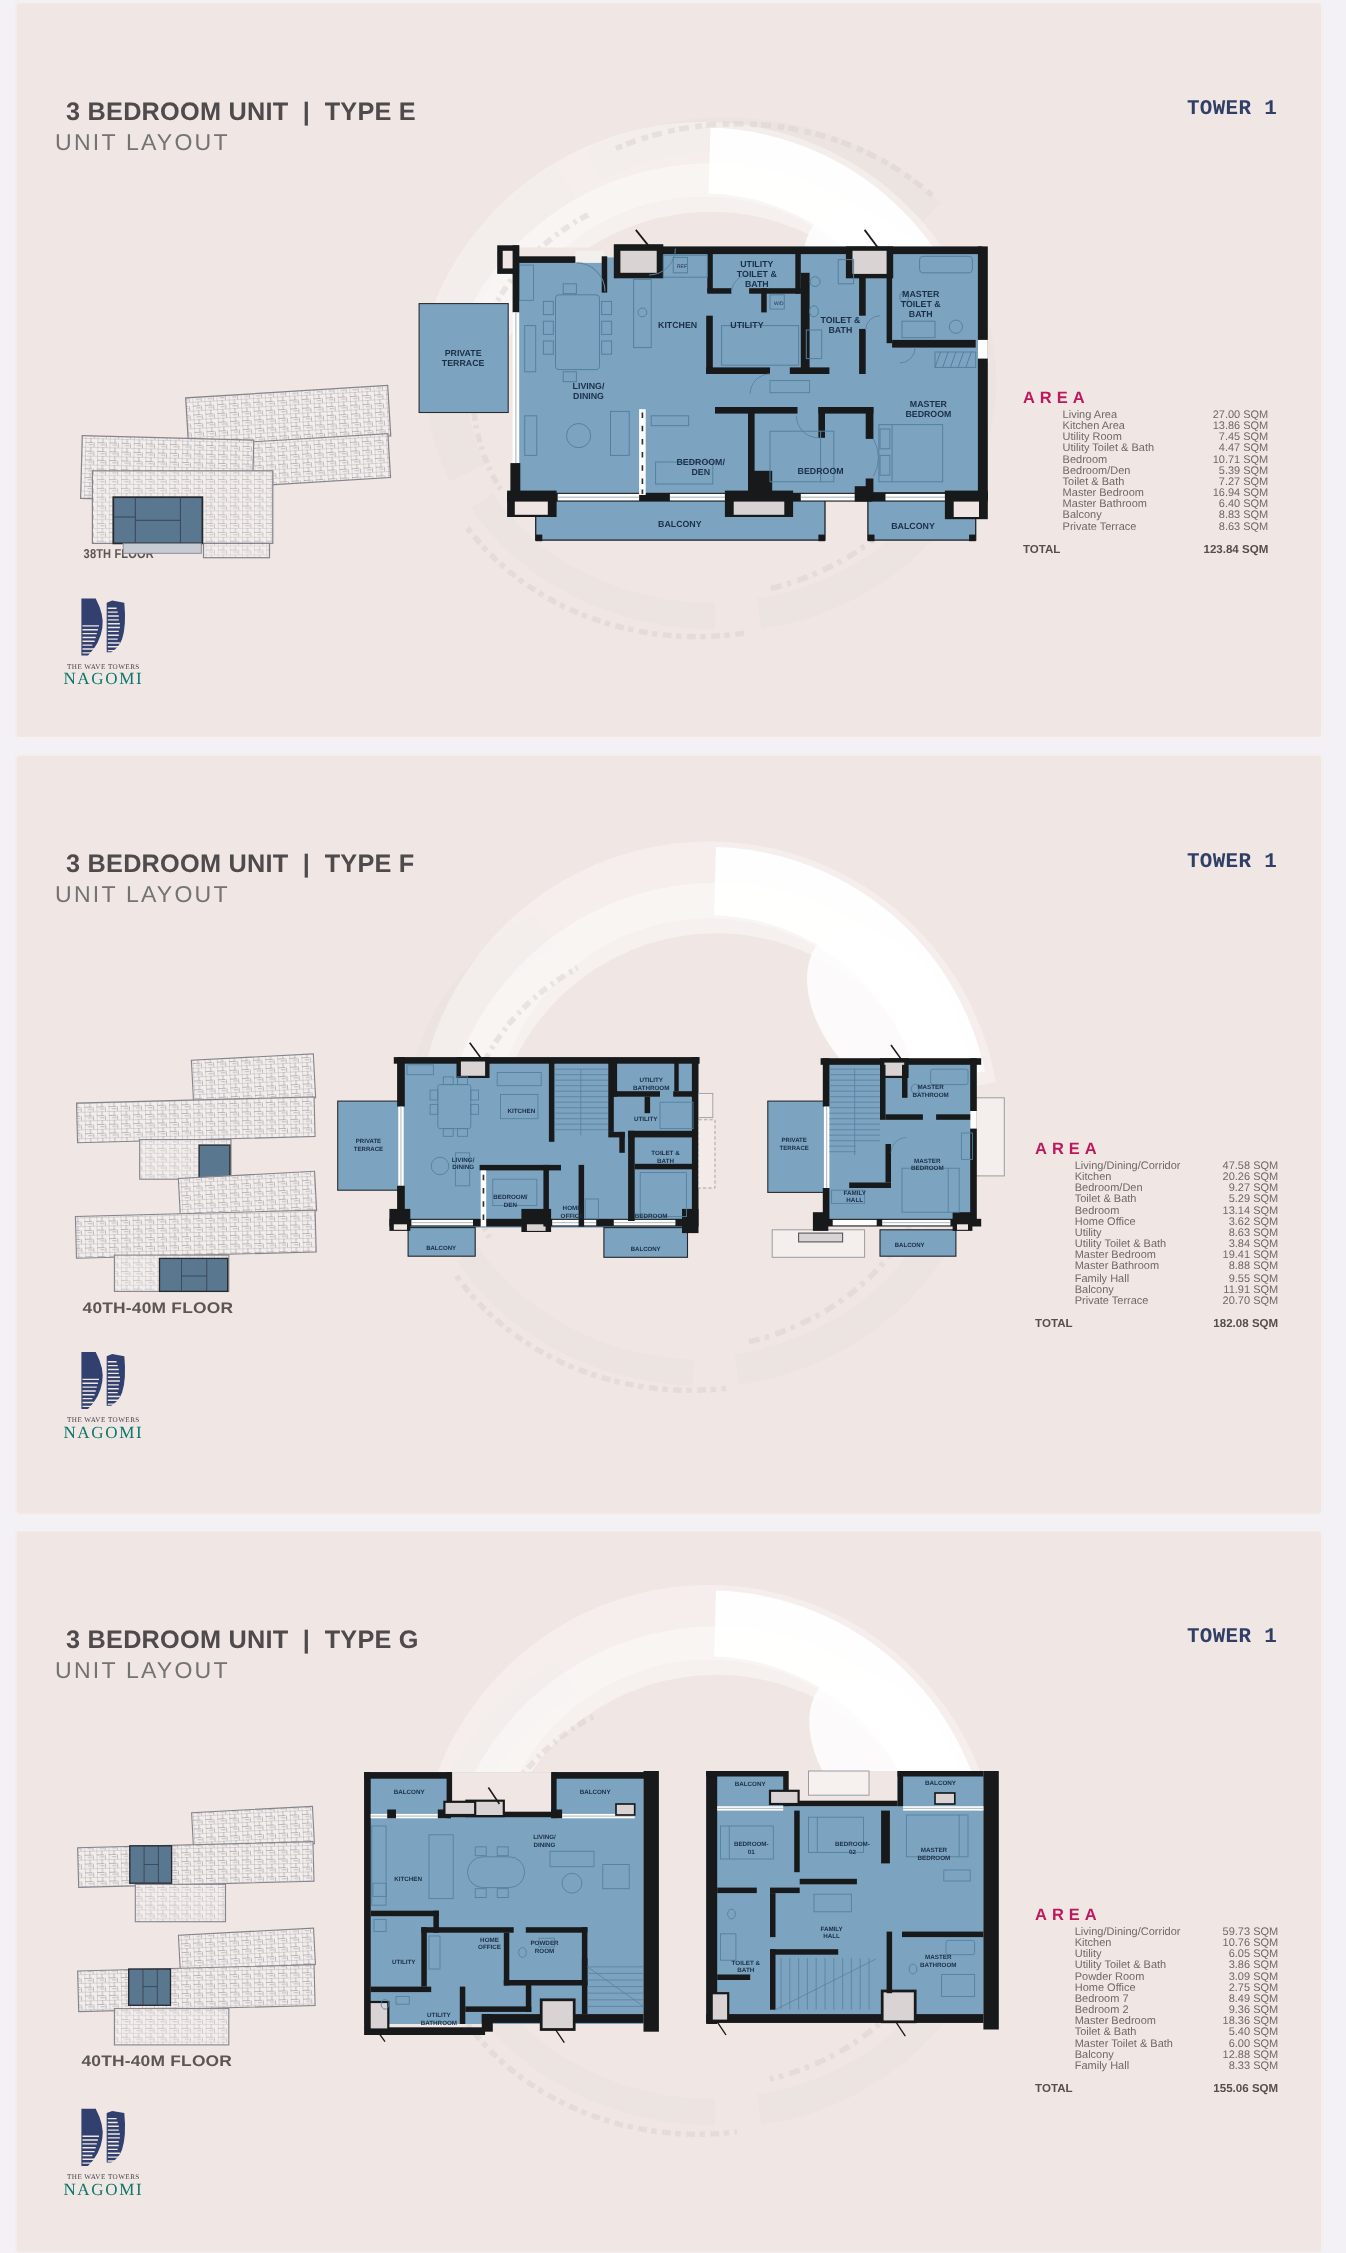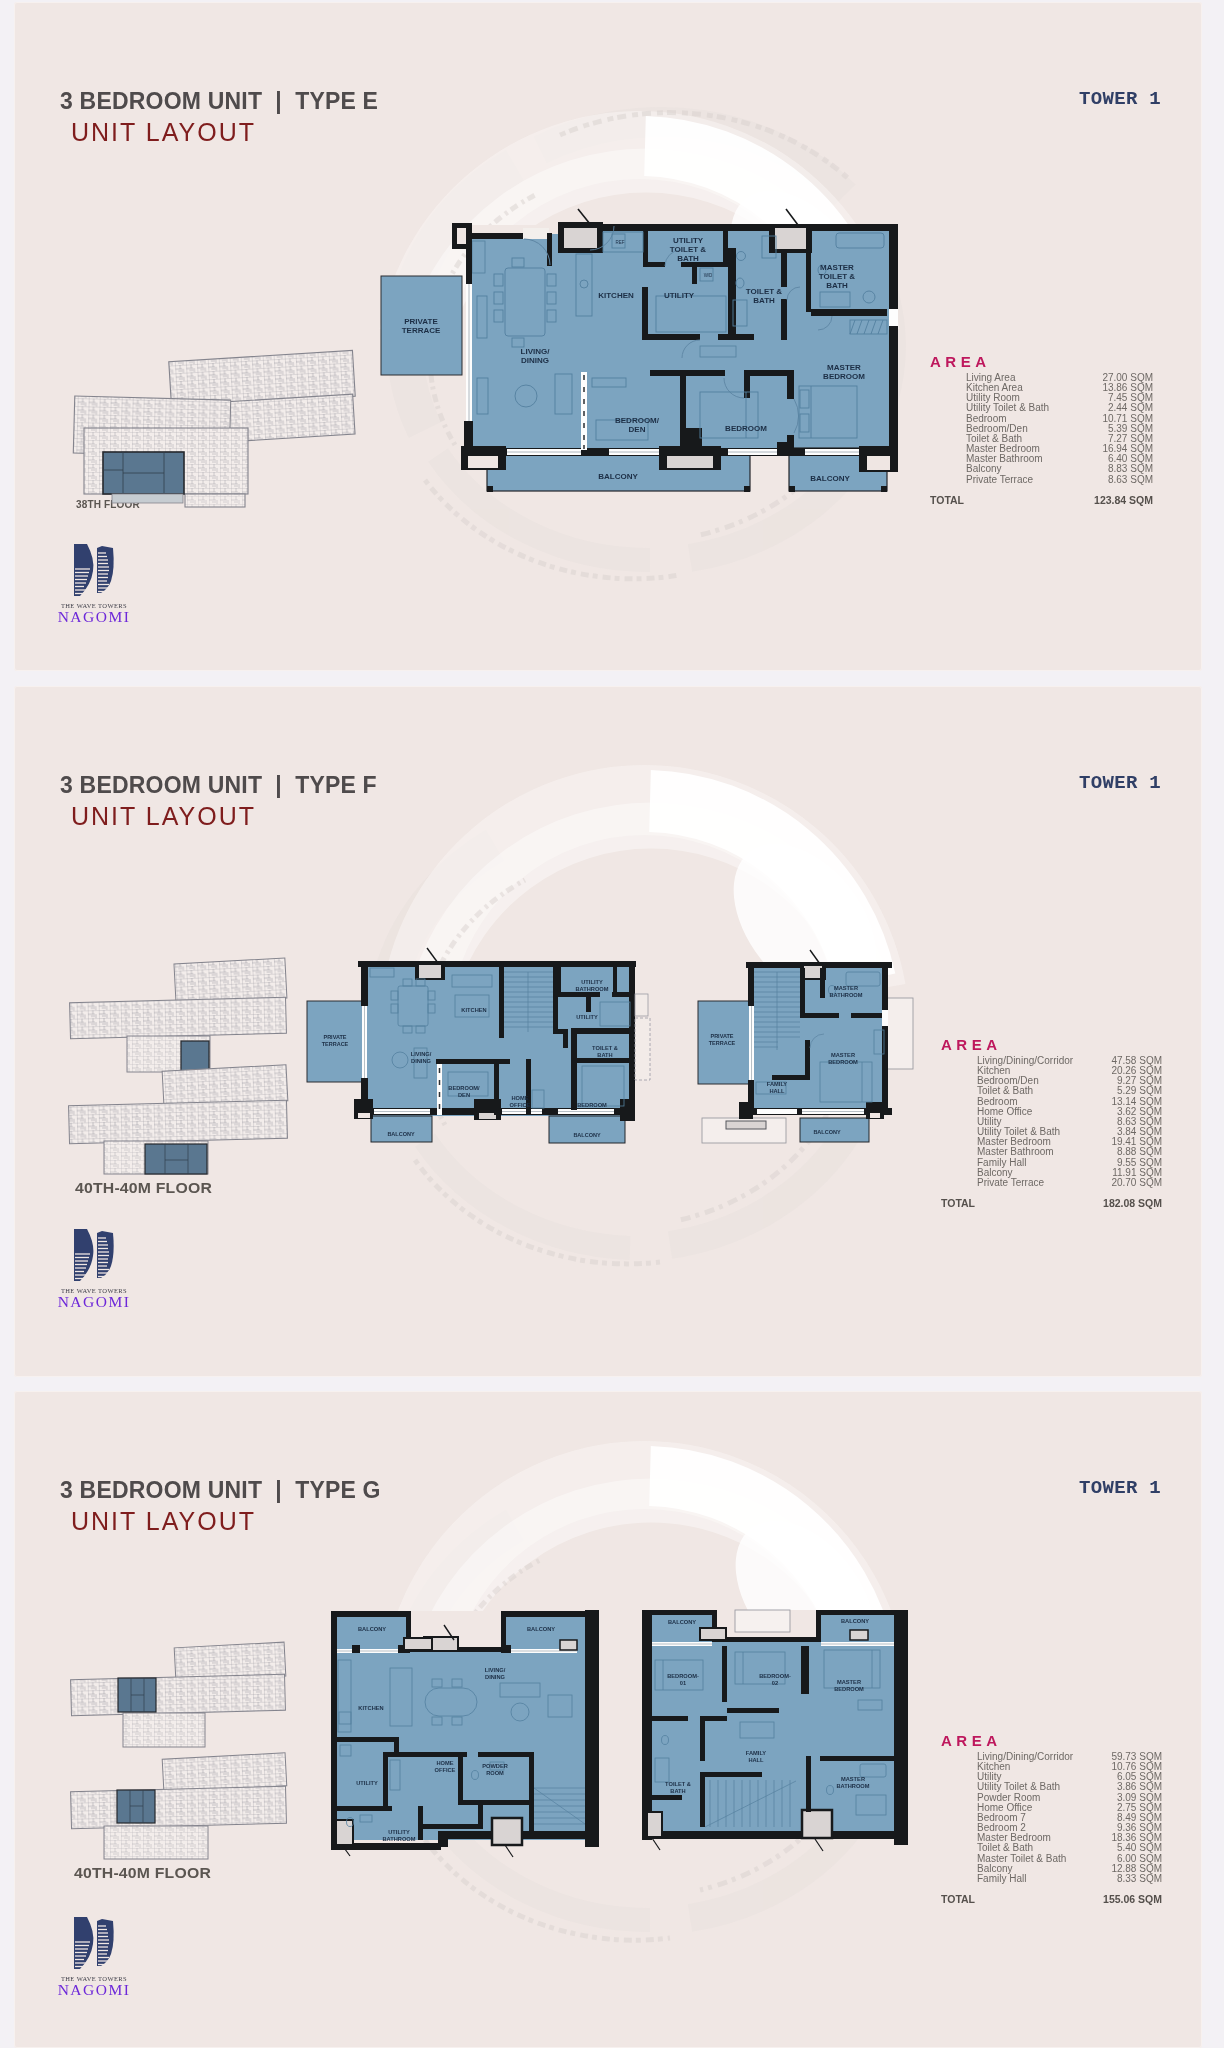--- a/index.html
+++ b/index.html
@@ -2,30 +2,30 @@
 <html><head>
 <meta charset="utf-8">
 <style>
 html,body{margin:0;padding:0;}
 body{width:1224px;height:2048px;background:#f3f1f5;position:relative;overflow:hidden;
      font-family:"Liberation Sans", sans-serif;}
 .card{position:absolute;left:14px;width:1188px;background:#f0e7e4;border-radius:3px;
       box-shadow:0 0 0 1px #f7f1ef inset;}
 .lay{position:absolute;left:0;top:0;}
 .title{position:absolute;left:60px;font-weight:bold;font-size:23px;color:#4f4b4c;letter-spacing:0.2px;white-space:nowrap;}
-.sub{position:absolute;left:71px;font-size:25px;color:#7f1d1d;letter-spacing:2px;white-space:nowrap;}
+.sub{position:absolute;left:50px;font-size:21px;color:#737373;letter-spacing:2px;white-space:nowrap;}
 .tower{position:absolute;right:63px;font-weight:bold;font-size:19px;color:#303f66;letter-spacing:0.3px;font-family:Liberation Mono, monospace;}
 .areablk{position:absolute;font-size:10px;color:#6e6965;}
 .ah{font-weight:bold;font-size:15px;letter-spacing:4.5px;color:#be185d;margin-bottom:3px;}
 .ar{display:flex;justify-content:space-between;line-height:10.15px;white-space:nowrap;margin-left:36px;}
 .at{display:flex;justify-content:space-between;font-weight:bold;font-size:10.5px;color:#55504c;margin-top:9px;}
 .floorlbl{position:absolute;font-weight:bold;color:#5b5651;letter-spacing:0.2px;white-space:nowrap;transform-origin:left top;}
 .logo{position:absolute;width:80px;text-align:center;}
 .lt1{font-family:"Liberation Serif",serif;font-size:6.5px;color:#3f3f49;letter-spacing:0.4px;white-space:nowrap;}
-.lt2{font-family:"Liberation Serif",serif;font-size:15.5px;color:#6d28d9;letter-spacing:1.5px;margin-top:-1px;}
+.lt2{font-family:"Liberation Serif",serif;font-size:15.5px;color:#0f766e;letter-spacing:1.5px;margin-top:-1px;}
 </style>
 </head>
 <body>
 
 <section class="card" style="top:2px;height:669px"></section>
 
 <section class="card" style="top:686px;height:691px"></section>
 
 <section class="card" style="top:1391px;height:657px"></section>
 
@@ -44,21 +44,21 @@
 <div class="ar">
       <span>Kitchen Area</span>
       <span>13.86 SQM</span>
     </div>
 <div class="ar">
       <span>Utility Room</span>
       <span>7.45 SQM</span>
     </div>
 <div class="ar">
       <span>Utility Toilet &amp; Bath</span>
-      <span>2.44 SQM</span>
+      <span>4.47 SQM</span>
     </div>
 <div class="ar">
       <span>Bedroom</span>
       <span>10.71 SQM</span>
     </div>
 <div class="ar">
       <span>Bedroom/Den</span>
       <span>5.39 SQM</span>
     </div>
 <div class="ar">

